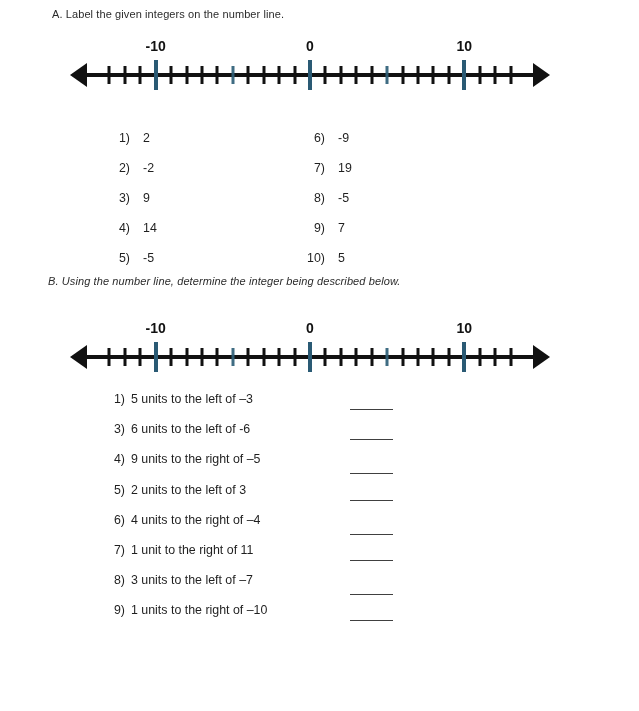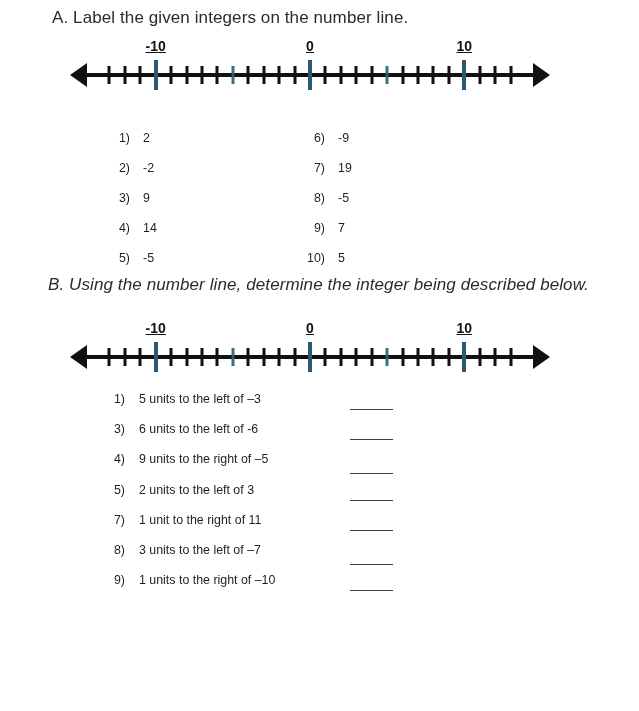--- a/index.html
+++ b/index.html
@@ -18,21 +18,21 @@
   }
   .worksheet {
     position: relative;
     width: 639px;
     height: 711px;
   }
 
   
   .section-heading {
     position: absolute;
-    font-size: 17px;
+    font-size: 11px;
     font-weight: 400;
     color: #2b2b2b;
     letter-spacing: 0.1px;
     white-space: nowrap;
   }
   #heading-a { left: 52px; top: 8px; }
   #heading-b { left: 48px; top: 275px; font-style: italic; }
 
   
   .numberline {
@@ -52,21 +52,20 @@
     height: 20px;
   }
   .nl-label {
     position: absolute;
     top: 0;
     transform: translateX(-50%);
     font-size: 14px;
     font-weight: bold;
     color: #111111;
     white-space: nowrap;
-    text-decoration: underline;
   }
 
   .nl-axis {
     position: absolute;
     left: 0;
     top: 22px;
     width: 480px;
     height: 30px;
   }
   
@@ -139,21 +138,21 @@
     font-size: 12.4px;
     color: #1f1f1f;
   }
   .item-val {
     display: inline-block;
     margin-left: 13px;
     font-size: 12.4px;
     color: #1f1f1f;
   }
   #items-b .item-val {
-    margin-left: 14px;
+    margin-left: 6px;
   }
 
   
   .blank {
     position: absolute;
     left: 251px;
     top: 17px;
     width: 43px;
     height: 0;
     border-bottom: 1.6px solid #404040;
@@ -262,18 +261,19 @@
         <div class="nl-tick" style="left: 425.143px;"></div>
         <div class="nl-tick" style="left: 440.571px;"></div>
       </div>
   </div>
 
   <div class="items" id="items-b">
       <div class="item"><span class="item-num">1)</span><span class="item-val">5 units to the left of –3</span><span class="blank"></span></div>
       <div class="item"><span class="item-num">3)</span><span class="item-val">6 units to the left of -6</span><span class="blank"></span></div>
       <div class="item blank-low"><span class="item-num">4)</span><span class="item-val">9 units to the right of –5</span><span class="blank"></span></div>
       <div class="item"><span class="item-num">5)</span><span class="item-val">2 units to the left of 3</span><span class="blank"></span></div>
+      <div class="item blank-low"><span class="item-num">6)</span><span class="item-val">4 units to the right of –4</span><span class="blank"></span></div>
       <div class="item"><span class="item-num">7)</span><span class="item-val">1 unit to the right of 11</span><span class="blank"></span></div>
       <div class="item blank-low"><span class="item-num">8)</span><span class="item-val">3 units to the left of –7</span><span class="blank"></span></div>
       <div class="item"><span class="item-num">9)</span><span class="item-val">1 units to the right of –10</span><span class="blank"></span></div>
     </div>
 
 </div>
 
 </body></html>

